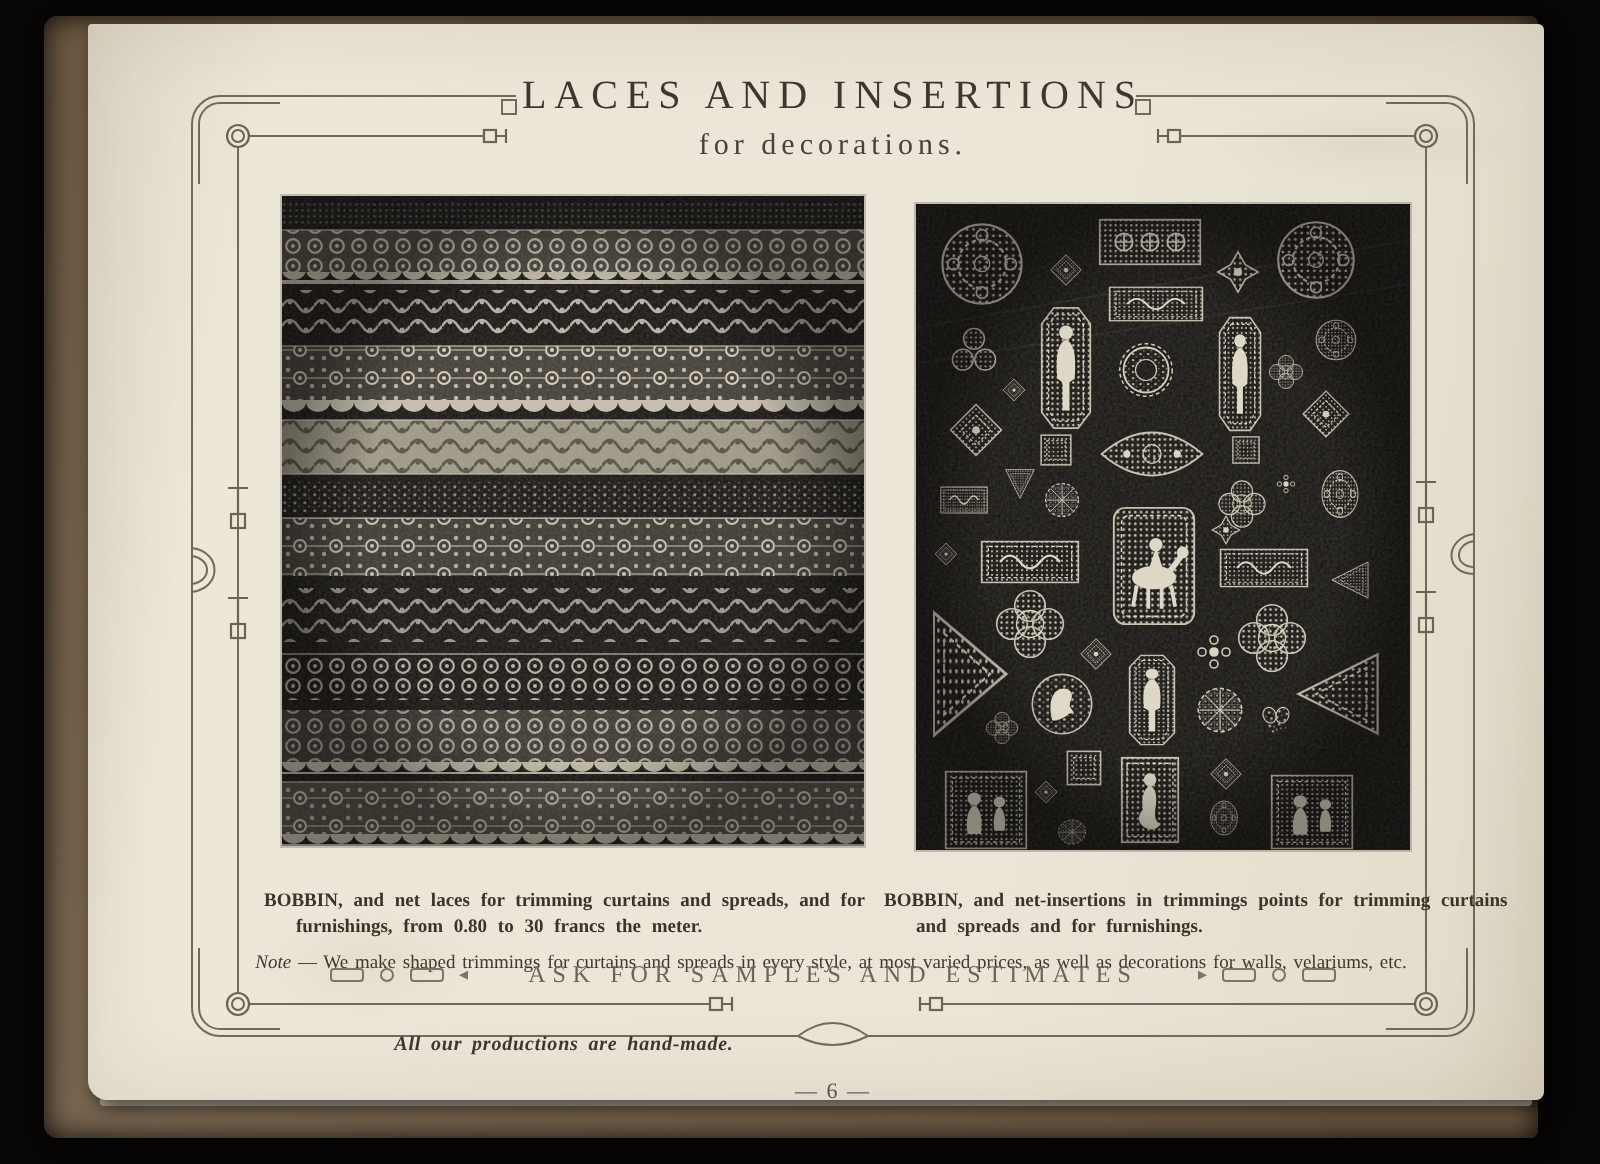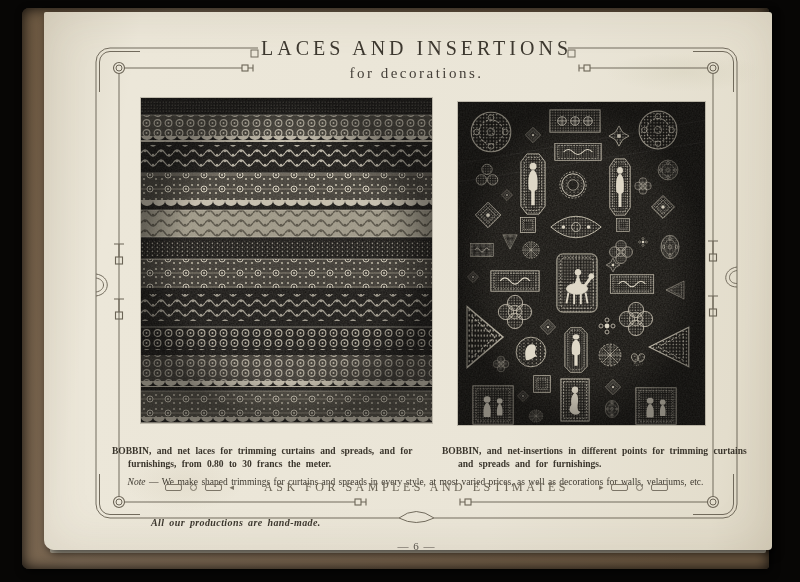--- a/index.html
+++ b/index.html
@@ -23,33 +23,33 @@
   .title{font-size:20px;letter-spacing:4px;color:#3d382f;font-weight:500;}
   .subtitle-wrap{position:absolute;left:52px;width:641px;top:52px;text-align:center;}
   .subtitle{font-size:15px;letter-spacing:2.5px;color:#46413a;}
 
   .plate{position:absolute;box-shadow:0 0 0 1px rgba(60,55,45,.25);}
   .plate-left{left:97px;top:86px;width:291px;height:325px;}
   .plate-right{left:414px;top:90px;width:247px;height:323px;}
 
   .caption{position:absolute;font-size:9.5px;font-weight:bold;color:#3a352c;line-height:1.45;
            word-spacing:3px;padding-left:16px;text-indent:-16px;}
-  .cap-left{left:68px;top:423px;width:332px;}
+  .cap-left{left:88px;top:423px;width:332px;}
   .cap-right{left:398px;top:423px;width:300px;}
 
   .note-line{position:absolute;left:60px;right:45px;top:455px;text-align:center;font-size:9.5px;color:#3e3930;word-spacing:1px;}
   .note-label{font-weight:normal;font-style:italic;}
 
   .cta-row{position:absolute;left:52px;width:641px;top:468px;display:flex;align-items:center;justify-content:center;gap:8px;}
   .cta-bar{width:15px;height:5px;border:1px solid #7c7567;border-radius:2px;}
   .cta-ring{width:5px;height:5px;border:1px solid #7c7567;border-radius:50%;}
   .cta-arrow{font-size:9px;color:#7c7567;line-height:1;}
   .cta-text{font-size:12px;letter-spacing:3.5px;color:#6b6557;margin:0 22px;}
 
-  .handmade{position:absolute;left:107px;top:495px;width:262px;text-align:left;
+  .handmade{position:absolute;left:107px;top:495px;width:262px;text-align:center;
             font-size:10px;font-weight:bold;font-style:italic;color:#3c372e;word-spacing:2px;letter-spacing:.4px;}
   .pagenum{position:absolute;left:52px;width:641px;top:517px;text-align:center;font-size:11px;color:#57524a;letter-spacing:1px;}
 </style>
 </head>
 <body>
 
 <svg width="0" height="0" style="position:absolute" aria-hidden="true">
   <defs>
     <pattern id="p-dot" width="3" height="3" patternUnits="userSpaceOnUse">
         <circle cx="1.2" cy="1.2" r="0.65" fill="#cfc8b8"></circle>
@@ -355,21 +355,21 @@
         <use href="#lc-doily" x="69" y="306" width="18" height="16"></use>
         <use href="#lc-circle" x="146.5" y="297.5" width="15" height="19"></use>
         <use href="#lc-fig-rect" x="177" y="285" width="42" height="38"></use>
       </g>
       <path d="M0,62 L247,18 M0,80 L247,40" stroke="#ffffff" stroke-width="1" opacity=".05"></path>
       <rect width="247" height="323" filter="url(#f-grain)" opacity=".8"></rect>
       <rect width="247" height="323" fill="url(#g-vig)"></rect>
     </svg>
 
     <p class="caption cap-left">BOBBIN, and net laces for trimming curtains and spreads, and for furnishings, from 0.80 to 30 francs the meter.</p>
-    <p class="caption cap-right">BOBBIN, and net-insertions in different points for trimming curtains and spreads and for furnishings.</p>
+    <p class="caption cap-right">BOBBIN, and net-insertions in trimmings points for trimming curtains and spreads and for furnishings.</p>
 
     <p class="note-line"><span class="note-label">Note</span> <span>— We make shaped trimmings for curtains and spreads in every style, at most varied prices, as well as decorations for walls, velariums, etc.</span></p>
 
     <div class="cta-row">
       <span class="cta-bar"></span>
       <span class="cta-ring"></span>
       <span class="cta-bar"></span>
       <span class="cta-arrow">◂</span>
       <span class="cta-text">ASK FOR SAMPLES AND ESTIMATES</span>
       <span class="cta-arrow">▸</span>

